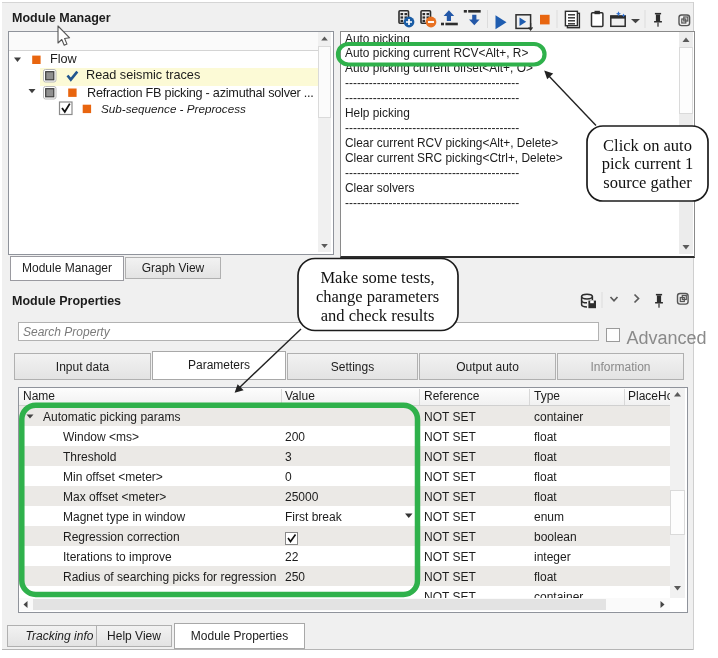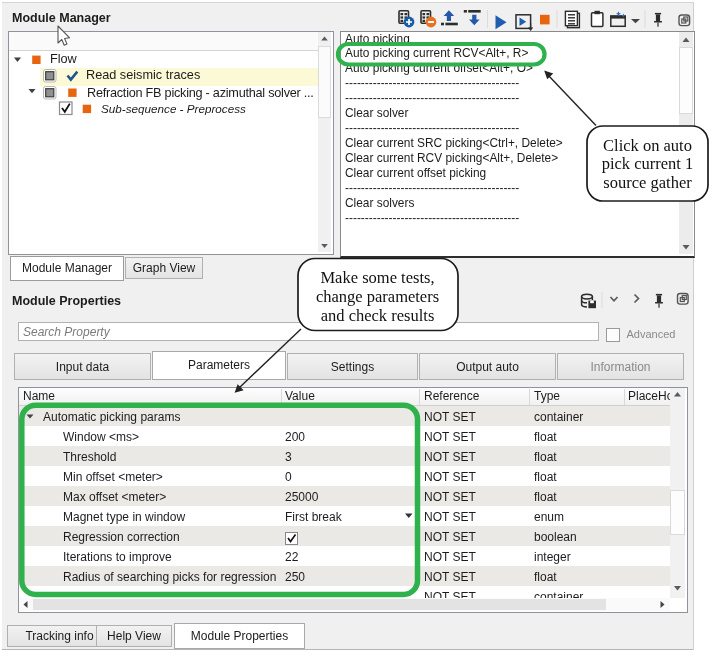--- a/index.html
+++ b/index.html
@@ -126,39 +126,38 @@
 <path d="M3.2 212 L6.5 216 L9.8 212 Z" fill="#5a5a5a"></path>
 </svg>
 
 <div class="panel" id="menu" style="left:340px;top:31px;width:353px;height:224px;border-color:#8a8a8a;border-bottom:2px solid #2e2e2e;"></div>
 <div class="a" id="menulist" style="left:345px;top:31.5px;width:330px;font-size:11.9px;">
 <div class="mitem">Auto picking</div>
 <div class="mitem">Auto picking current RCV&lt;Alt+, R&gt;</div>
 <div class="mitem">Auto picking current offset&lt;Alt+, O&gt;</div>
 <div class="mitem">--------------------------------------------</div>
 <div class="mitem">--------------------------------------------</div>
-<div class="mitem">Clear solver</div>
-<div class="mitem">--------------------------------------------</div>
+<div class="mitem">Help picking</div>
+<div class="mitem">--------------------------------------------</div>
+<div class="mitem">Clear current RCV picking&lt;Alt+, Delete&gt;</div>
 <div class="mitem">Clear current SRC picking&lt;Ctrl+, Delete&gt;</div>
-<div class="mitem">Clear current RCV picking&lt;Alt+, Delete&gt;</div>
-<div class="mitem">Clear current offset picking</div>
 <div class="mitem">--------------------------------------------</div>
 <div class="mitem">Clear solvers</div>
 <div class="mitem">--------------------------------------------</div>
 </div>
 
 <div class="sbtrack" style="left:679px;top:32px;width:14px;height:222px;background:#ececec;"></div>
 <div class="sbthumb" style="left:679px;top:47px;width:14px;height:67px;"></div>
 <svg class="a" style="left:679px;top:32px;" width="14" height="222" viewBox="0 0 14 222">
 <path d="M3.5 10 L7 5.5 L10.5 10 Z" fill="#5a5a5a"></path>
 <path d="M3.5 213 L7 217.5 L10.5 213 Z" fill="#5a5a5a"></path>
 </svg>
 
 <div class="tabact" style="left:10px;top:255.5px;width:114px;height:25px;line-height:23px;border-color:#9a9aa0;">Module Manager</div>
-<div class="tab" style="left:125px;top:257px;width:78px;height:21.5px;line-height:20px;">Graph View</div>
+<div class="tab" style="left:125px;top:257px;width:96px;height:21.5px;line-height:20px;">Graph View</div>
 
 <div class="a bold" style="left:12px;top:294px;font-size:12.5px;">Module Properties</div>
 <svg id="mpicons" class="a" style="left:575px;top:288px;" width="119" height="26" viewBox="0 0 119 26">
 
 <g fill="none" stroke="#2d2d2d" stroke-width="1.5">
   <ellipse cx="12" cy="8.6" rx="5.4" ry="2.4"></ellipse>
   <path d="M6.6 8.6 V16.6 C6.6 18 9 19 12 19 M17.4 8.6 V12"></path>
   <path d="M6.6 12.4 C6.6 13.8 9 14.8 12 14.8"></path>
 </g>
 <rect x="13.4" y="12.6" width="7.6" height="7.6" fill="#2d2d2d"></rect>
@@ -175,21 +174,21 @@
 </g>
 
 <rect x="102.5" y="5.5" width="10.6" height="10.6" rx="2.6" fill="none" stroke="#555" stroke-width="1.4"></rect>
 <rect x="105.3" y="9.5" width="4" height="4" fill="none" stroke="#555" stroke-width="1.2"></rect>
 <rect x="107.3" y="7.5" width="4" height="4" fill="none" stroke="#555" stroke-width="1.2"></rect>
 </svg>
 
 <div class="a" style="left:18px;top:322px;width:581px;height:19px;background:#fff;border:1px solid #b2b2b2;box-sizing:border-box;"></div>
 <div class="a" style="left:23px;top:325px;color:#7a7a7a;font-style:italic;text-align:right;">Search Property</div>
 <div class="a" style="left:606px;top:328px;width:14px;height:14px;background:#fdfdfd;border:1px solid #9a9a9a;box-sizing:border-box;"></div>
-<div class="a" style="left:626.5px;top:327.5px;color:#8a8a8a;font-size:11px;">Advanced</div>
+<div class="a" style="left:626.5px;top:327.5px;color:#8a8a8a;font-size:18px;">Advanced</div>
 
 <div class="tab" style="left:14px;top:353px;width:137px;height:27px;line-height:26px;">Input data</div>
 <div class="tab" style="left:287px;top:353px;width:131px;height:27px;line-height:26px;">Settings</div>
 <div class="tab" style="left:419px;top:353px;width:137px;height:27px;line-height:26px;">Output auto</div>
 <div class="tab" style="left:557px;top:353px;width:127px;height:27px;line-height:26px;color:#8a8a8a;">Information</div>
 <div class="tabact" style="left:152px;top:351px;width:134px;height:29px;line-height:27px;">Parameters</div>
 
 <div class="panel" id="table" style="left:18px;top:387px;width:668px;height:224px;"></div>
 
 <div class="a" style="left:19px;top:388px;width:666px;height:18px;background:linear-gradient(#fdfdfd,#f1f1f1);border-bottom:1px solid #d0d0d0;box-sizing:border-box;"></div>
@@ -276,21 +275,21 @@
 <path d="M4 198 L7.5 202.5 L11 198 Z" fill="#5a5a5a"></path>
 </svg>
 
 <div class="sbtrack" style="left:19px;top:598px;width:651px;height:13px;background:#fafafa;"></div>
 <div class="a" style="left:33px;top:599px;width:573px;height:11px;background:#e3e3e3;"></div>
 <svg class="a" style="left:19px;top:598px;" width="651px" height="13" viewBox="0 0 651 13">
 <path d="M8.5 3 L4.5 6.5 L8.5 10 Z" fill="#444"></path>
 <path d="M641.5 3 L645.5 6.5 L641.5 10 Z" fill="#444"></path>
 </svg>
 
-<div class="tab" style="left:7px;top:624.5px;width:105px;height:22.5px;line-height:21px;">Tracking info</div>
+<div class="tab" style="left:7px;top:624.5px;width:105px;height:22.5px;line-height:21px;font-style:italic;">Tracking info</div>
 <div class="tab" style="left:96px;top:624.5px;width:76px;height:22.5px;line-height:21px;">Help View</div>
 <div class="tabact" style="left:174px;top:623px;width:131px;height:26px;line-height:24px;">Module Properties</div>
 
 <svg id="overlay" class="a" style="left:0;top:0;" width="718" height="658" viewBox="0 0 718 658">
 
 <rect x="338" y="44" width="206.5" height="20.5" rx="10.5" ry="10" fill="none" stroke="#2fb14b" stroke-width="4.2"></rect>
 
 <rect x="21.8" y="405.2" width="395.7" height="189.3" rx="14" ry="14" fill="none" stroke="#2fb14b" stroke-width="5.5"></rect>
 
 <line x1="596" y1="125.5" x2="547.5" y2="74.5" stroke="#222" stroke-width="1.4"></line>

